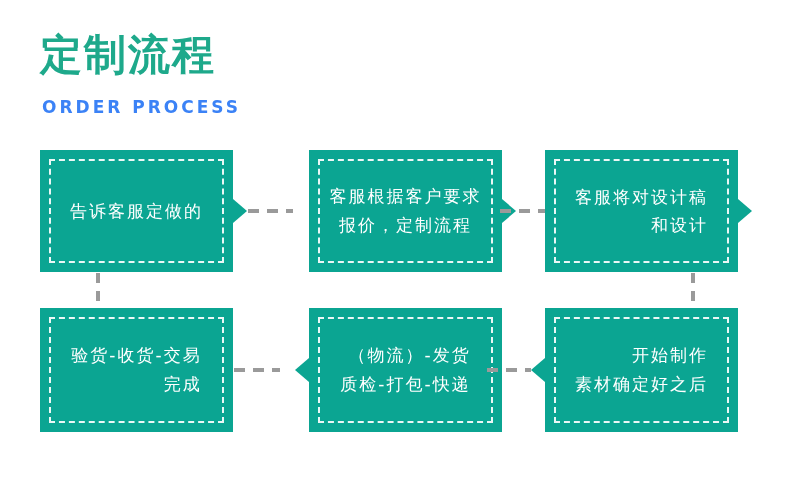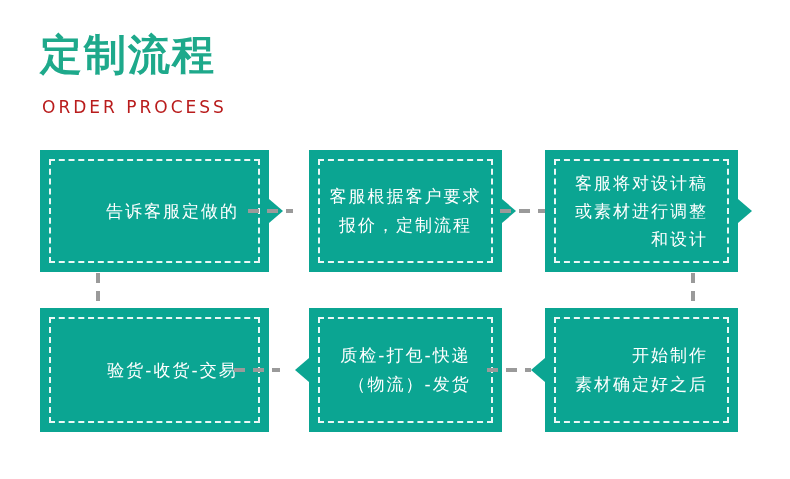--- a/index.html
+++ b/index.html
@@ -2,29 +2,29 @@
 <html><head>
 <meta charset="utf-8">
 <style>
   html,body{margin:0;padding:0;background:#ffffff;}
   body{font-family:"DejaVu Sans","Liberation Sans",sans-serif;}
   .canvas{position:relative;width:790px;height:479px;background:#ffffff;overflow:hidden;border-radius:28px;}
 
   
   .title{position:absolute;left:40px;top:30px;font-size:42px;font-weight:800;
          color:#1ea98b;letter-spacing:2px;line-height:1.2;}
-  .subtitle{position:absolute;left:42px;top:97px;font-size:17px;font-weight:400;
-            color:#b91c1c;letter-spacing:3px;}
+  .subtitle{position:absolute;left:42px;top:97px;font-size:17px;font-weight:700;
+            color:#3b82f6;letter-spacing:3px;}
 
   
   .box{position:absolute;width:193px;background:#0ba592;display:flex;
        align-items:center;justify-content:center;text-align:center;}
   .row1{top:150px;height:122px;}
   .row2{top:308px;height:124px;text-align:right;}
-  .c1{left:40px;padding-left:36px;} .c2{left:309px;} .c3{left:545px;}
+  .c1{left:40px;} .c2{left:309px;} .c3{left:545px;}
   .border{position:absolute;left:9px;right:9px;top:9px;bottom:9px;
           border:2px dashed rgba(255,255,255,.92);pointer-events:none;}
   .txt{position:relative;color:#ffffff;font-size:17px;font-weight:500;
        letter-spacing:2px;line-height:29px;margin:0;}
   .txt p{margin:0;}
 
   
   .nub{position:absolute;top:50%;transform:translateY(-50%);width:0;height:0;
        border-top:12px solid transparent;border-bottom:12px solid transparent;}
   .nub-right{right:-14px;border-left:14px solid #0ba592;}
@@ -63,38 +63,38 @@
       <p>客服根据客户要求</p>
       <p>报价，定制流程</p>
     </div>
     <span class="nub nub-right"></span>
   </div>
 
   <div class="box row1 c3">
     <span class="border"></span>
     <div class="txt" style="line-height:28px;text-align:right;">
       <p>客服将对设计稿</p>
-      <p>或素材进行调整</p>
       <p>和设计</p>
     </div>
     <span class="nub nub-right"></span>
   </div>
 
   <div class="box row2 c1">
     <span class="border"></span>
     <div class="txt">
       <p>验货-收货-交易</p>
+      <p>完成</p>
     </div>
   </div>
 
   <div class="box row2 c2">
     <span class="border"></span>
     <div class="txt">
+      <p>（物流）-发货</p>
       <p>质检-打包-快递</p>
-      <p>（物流）-发货</p>
     </div>
     <span class="nub nub-left"></span>
   </div>
 
   <div class="box row2 c3">
     <span class="border"></span>
     <div class="txt">
       <p>开始制作</p>
       <p>素材确定好之后</p>
     </div>

